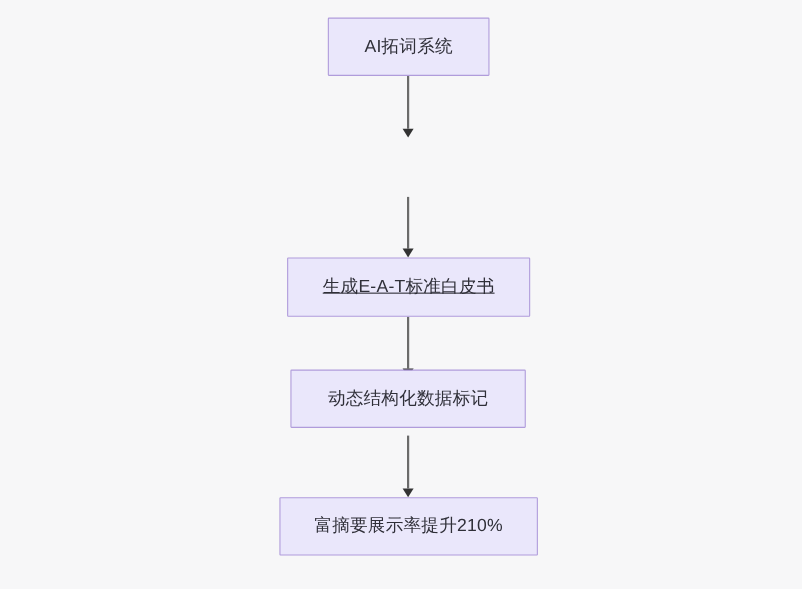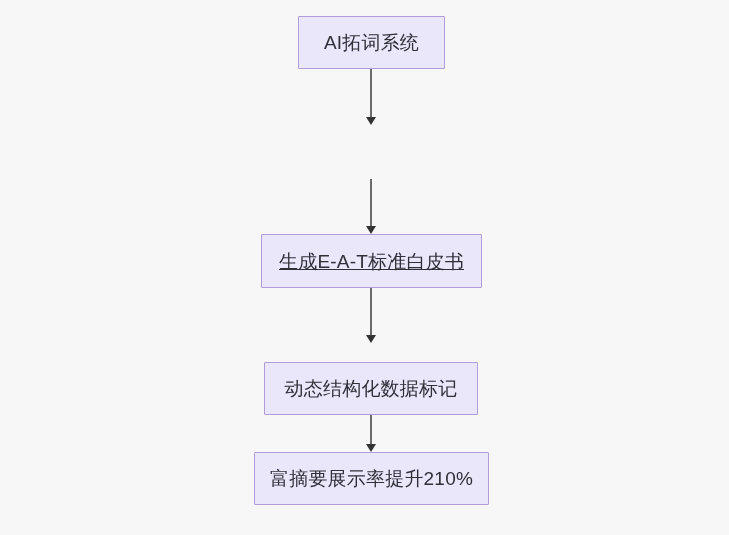--- a/index.html
+++ b/index.html
@@ -21,21 +21,21 @@
   .node {
     position: absolute;
     box-sizing: border-box;
     background: #eae7fb;
     border: 1.6px solid #b09cdb;
     border-radius: 1px;
     display: flex;
     align-items: center;
     justify-content: center;
     color: #2f2f38;
-    font-size: 19px;
+    font-size: 16px;
     line-height: 1;
     letter-spacing: 0.2px;
     white-space: nowrap;
   }
   .node-label {
     display: block;
   }
   .edge {
     position: absolute;
     width: 2px;
@@ -69,21 +69,21 @@
 
   <div class="node" style="left:298px; top:16px; width:147px; height:53px;">
     <span class="node-label">AI拓词系统</span>
   </div>
 
 
   <div class="node" style="left:261px; top:234px; width:221px; height:54px;text-decoration:underline;">
     <span class="node-label">生成E-A-T标准白皮书</span>
   </div>
 
-  <div class="node" style="left:264px; top:362px; width:214px; height:53px;">
+  <div class="node" style="left:264px; top:336px; width:214px; height:53px;">
     <span class="node-label">动态结构化数据标记</span>
   </div>
 
   <div class="node" style="left:254px; top:452px; width:235px; height:53px;">
     <span class="node-label">富摘要展示率提升210%</span>
   </div>
 
 </div>
 
 </body></html>

